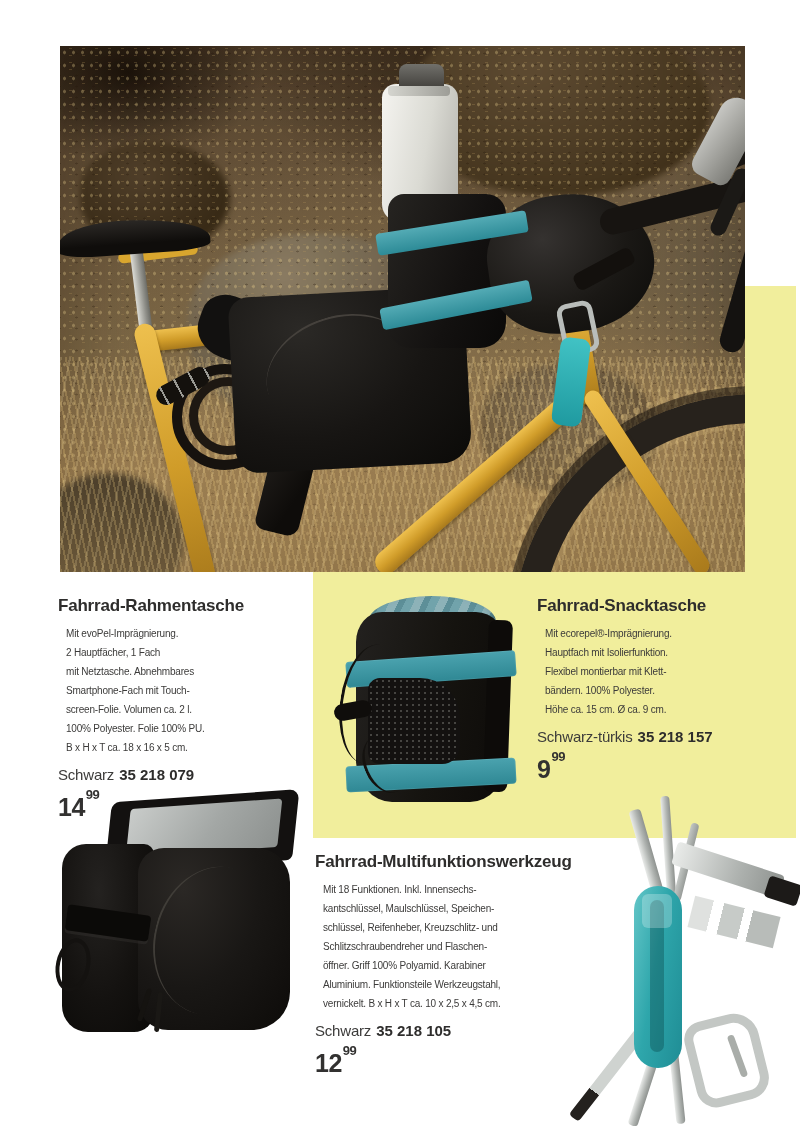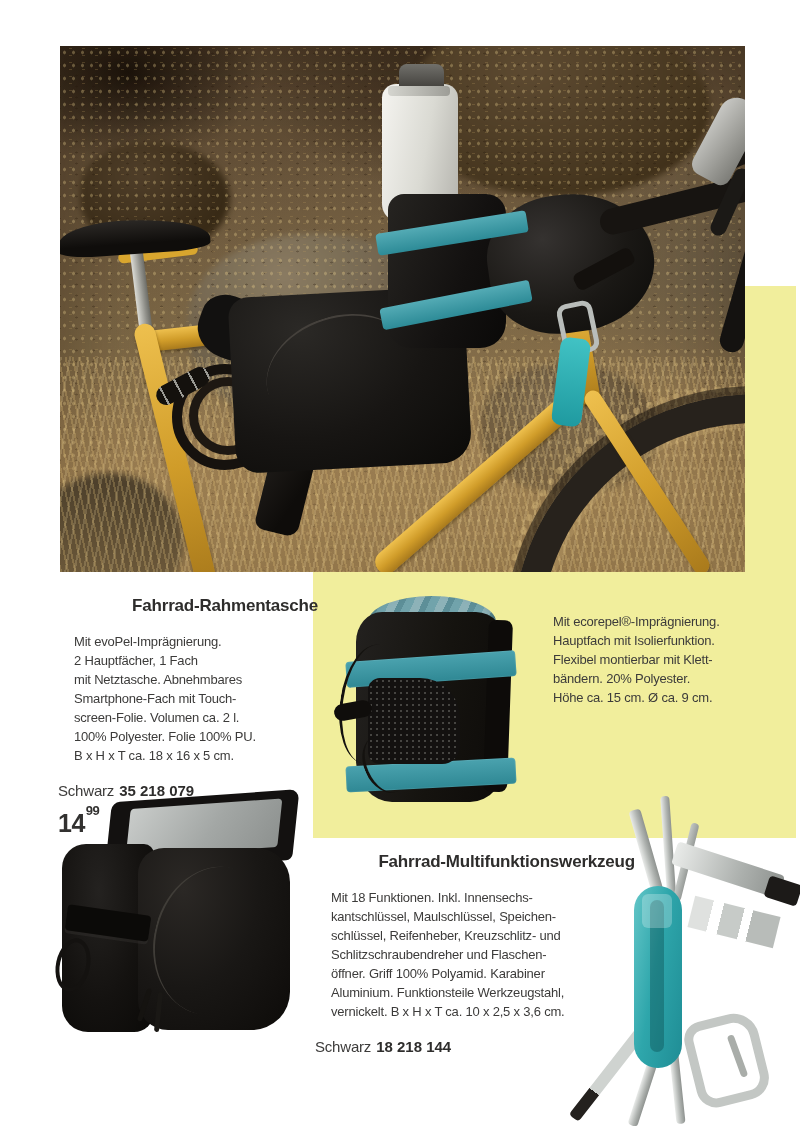--- a/index.html
+++ b/index.html
@@ -84,22 +84,22 @@
   
   .stem{left:512px;top:214px;width:64px;height:18px;background:#13100d;transform:rotate(-28deg);border-radius:6px;z-index:11;}
   .bar-main{left:538px;top:146px;width:162px;height:26px;background:#171411;border-radius:14px;transform:rotate(-14deg);z-index:12;}
   .bar-curve{left:608px;top:92px;width:152px;height:162px;border:22px solid #171411;border-left-color:transparent;border-bottom-color:transparent;border-radius:50%;transform:rotate(16deg);z-index:12;}
   .bar-drop{left:672px;top:196px;width:24px;height:112px;background:#141210;border-radius:12px;transform:rotate(16deg);z-index:12;}
   .hood{left:646px;top:50px;width:42px;height:88px;background:linear-gradient(100deg,#cbcbc7,#9b9b96 60%,#7a7a75);border-radius:18px 22px 10px 12px;transform:rotate(28deg);z-index:13;}
   .lever{left:662px;top:120px;width:16px;height:72px;background:#1b1916;border-radius:8px;transform:rotate(24deg);z-index:12;}
 
   
   .product{position:absolute;color:#3c3b3a;}
-  .product h3{font-size:17px;font-weight:700;color:#2e2d2c;margin:0 0 5px;letter-spacing:-0.2px;text-align:right;}
-  .desc{font-size:13px;line-height:19px;margin:16px;white-space:pre-line;letter-spacing:-0.2px;}
+  .product h3{font-size:17px;font-weight:700;color:#2e2d2c;margin:0 0 5px;letter-spacing:-0.2px;}
+  .desc{font-size:10px;line-height:19px;margin:8px;white-space:pre-line;letter-spacing:-0.2px;}
   .order{font-size:15px;line-height:19px;margin:0;letter-spacing:-0.2px;}
   .order b{margin-left:5px;letter-spacing:0;color:#2e2d2c;}
   .price{margin-top:9px;font-size:25px;font-weight:700;color:#323130;letter-spacing:-0.5px;}
   .price sup{font-size:13px;position:relative;top:-8px;margin-left:1px;}
   .p1{left:58px;top:596px;width:260px;}
   .p2{left:537px;top:596px;width:245px;}
   .p3{left:315px;top:852px;width:320px;}
 
   
   .snackshot{position:absolute;left:338px;top:584px;width:190px;height:228px;}
@@ -230,25 +230,28 @@
     <div class="sn-sidestrap"></div>
     <div class="sn-strap sn-strap1"></div>
     <div class="sn-strap sn-strap2"></div>
     <div class="sn-mesh"></div>
     <div class="sn-cord"></div>
     <div class="sn-cord2"></div>
     <div class="sn-toggle"></div>
   </div>
 
   <section class="product p2">
+    <h3>Fahrrad-Snacktasche</h3>
     <p class="desc">Mit ecorepel®-Imprägnierung.
 Hauptfach mit Isolierfunktion.
 Flexibel montierbar mit Klett-
-bändern. 20% Polyester.
+bändern. 100% Polyester.
 Höhe ca. 15 cm. Ø ca. 9 cm.</p>
+    <p class="order"><span>Schwarz-türkis</span><b>35 218 157</b></p>
+    <div class="price"><span>9</span><sup>99</sup></div>
   </section>
 
   <div class="frameshot">
     <div class="fb-flap"></div>
     <div class="fb-window"></div>
     <div class="fb-left"></div>
     <div class="fb-right"></div>
     <div class="fb-strap"></div>
     <div class="fb-zip"></div>
     <div class="fb-pull1"></div>
@@ -257,22 +260,23 @@
   </div>
 
   <section class="product p3">
     <h3>Fahrrad-Multifunktionswerkzeug</h3>
     <p class="desc">Mit 18 Funktionen. Inkl. Innensechs-
 kantschlüssel, Maulschlüssel, Speichen-
 schlüssel, Reifenheber, Kreuzschlitz- und
 Schlitzschraubendreher und Flaschen-
 öffner. Griff 100% Polyamid. Karabiner
 Aluminium. Funktionsteile Werkzeugstahl,
-vernickelt. B x H x T ca. 10 x 2,5 x 3,6 cm.</p>
-    <p class="order"><span>Schwarz</span><b>18 218 144</b></p>
+vernickelt. B x H x T ca. 10 x 2,5 x 4,5 cm.</p>
+    <p class="order"><span>Schwarz</span><b>35 218 105</b></p>
+    <div class="price"><span>12</span><sup>99</sup></div>
   </section>
 
   <div class="toolshot">
     <div class="mt-steel mt-t1"></div>
     <div class="mt-steel mt-t2"></div>
     <div class="mt-t3 mt-steel"></div>
     <div class="mt-steel mt-arm"></div>
     <div class="mt-armtip"></div>
     <div class="mt-spoke"></div>
     <div class="mt-steel mt-l1"></div>

